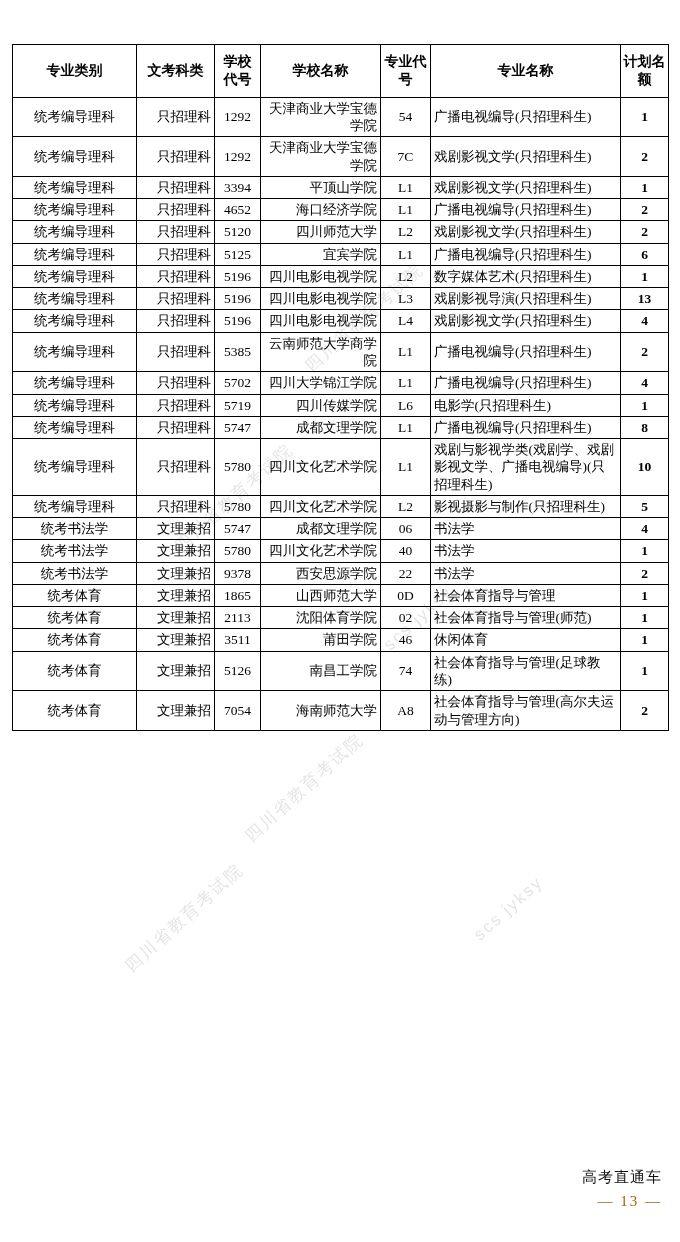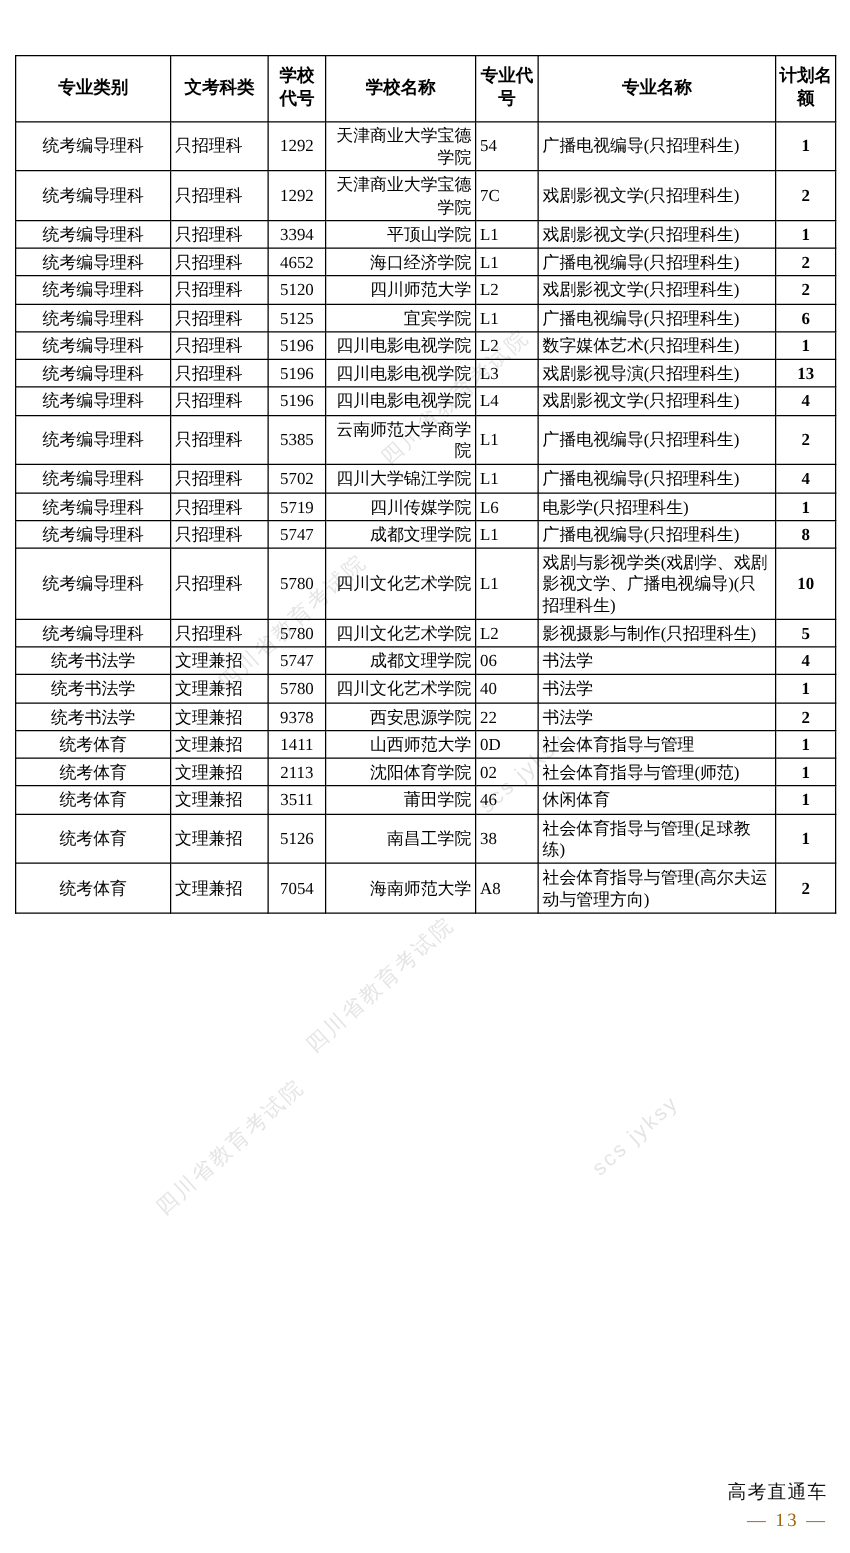--- a/index.html
+++ b/index.html
@@ -47,31 +47,31 @@
   
   col.c0 { width: 124px; }
   col.c1 { width: 78px; }
   col.c2 { width: 46px; }
   col.c3 { width: 120px; }
   col.c4 { width: 50px; }
   col.c5 { width: 190px; }
   col.c6 { width: 48px; }
 
   td.cat  { text-align: center; }
-  td.kelei { text-align: left; }
+  td.kelei { text-align: right; }
   td.code { text-align: center; font-family: Liberation Serif, serif; }
   td.school { text-align: right; }
-  td.major-code { text-align: left; margin-left: 24px; }
+  td.major-code { text-align: center; margin-left: 24px; }
   td.major-name { text-align: left; padding-left: 4px; }
   td.quota { text-align: center; font-weight: bold; }
 
   .footer {
     position: absolute;
     right: 18px;
-    bottom: 16px;
+    bottom: 32px;
     text-align: right;
     z-index: 3;
   }
   .footer .brand {
     font-size: 15px;
     letter-spacing: 1px;
     color: #111;
     font-family: "Liberation Sans", "DejaVu Sans", sans-serif;
   }
   .footer .pageno {
@@ -301,21 +301,21 @@
           <td class="kelei">文理兼招</td>
           <td class="code">9378</td>
           <td class="school">西安思源学院</td>
           <td class="major-code">22</td>
           <td class="major-name">书法学</td>
           <td class="quota">2</td>
         </tr>
         <tr>
           <td class="cat">统考体育</td>
           <td class="kelei">文理兼招</td>
-          <td class="code">1411</td>
+          <td class="code">1865</td>
           <td class="school">山西师范大学</td>
           <td class="major-code">0D</td>
           <td class="major-name">社会体育指导与管理</td>
           <td class="quota">1</td>
         </tr>
         <tr>
           <td class="cat">统考体育</td>
           <td class="kelei">文理兼招</td>
           <td class="code">2113</td>
           <td class="school">沈阳体育学院</td>
@@ -330,21 +330,21 @@
           <td class="school">莆田学院</td>
           <td class="major-code">46</td>
           <td class="major-name">休闲体育</td>
           <td class="quota">1</td>
         </tr>
         <tr>
           <td class="cat">统考体育</td>
           <td class="kelei">文理兼招</td>
           <td class="code">5126</td>
           <td class="school">南昌工学院</td>
-          <td class="major-code">38</td>
+          <td class="major-code">74</td>
           <td class="major-name">社会体育指导与管理(足球教练)</td>
           <td class="quota">1</td>
         </tr>
         <tr>
           <td class="cat">统考体育</td>
           <td class="kelei">文理兼招</td>
           <td class="code">7054</td>
           <td class="school">海南师范大学</td>
           <td class="major-code">A8</td>
           <td class="major-name">社会体育指导与管理(高尔夫运动与管理方向)</td>

